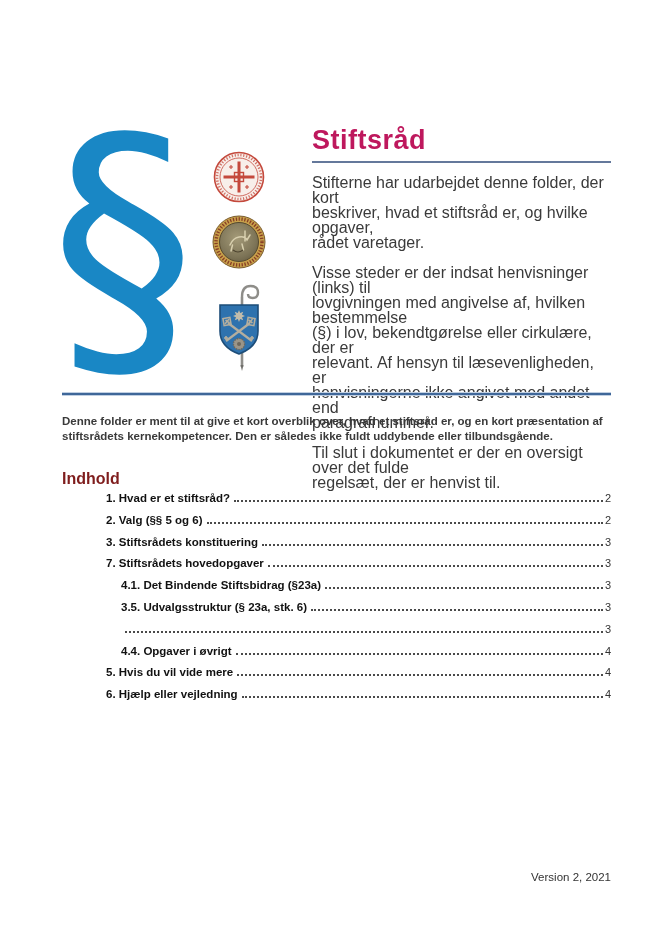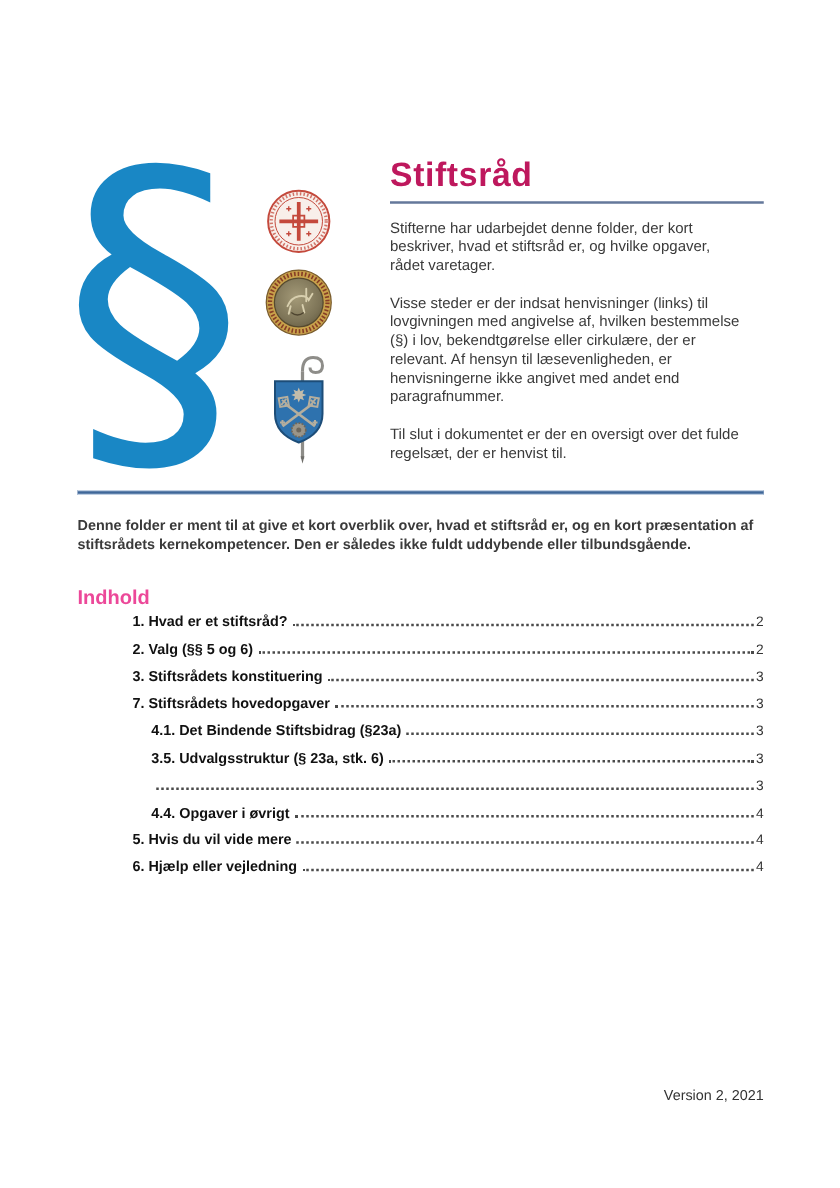--- a/index.html
+++ b/index.html
@@ -27,38 +27,38 @@
   
   .head-col{position:absolute;left:312px;top:124px;width:299px;}
   .doc-title{
     margin:0;text-align:left;
     font-size:27px;font-weight:bold;color:#be185d;
     letter-spacing:0.5px;line-height:32px;
   }
   .title-rule{border-bottom:2px solid #64789b;margin-top:5px;}
   .intro p{
     margin:0 0 15px 0;
-    font-size:12px;line-height:15px;color:#3a3a3a;
+    font-size:16px;line-height:15px;color:#3a3a3a;
     white-space:pre-line;
   }
   .intro{margin-top:12px;}
   
   .divider{
     position:absolute;left:62px;top:392px;width:549px;height:2px;
     background:#3f6799;
     border-top:1px solid #c0cfe2;border-bottom:1px solid #c0cfe2;
   }
   .summary{
     position:absolute;left:62px;top:414px;width:560px;
     font-size:11.5px;line-height:15px;color:#3a3a3a;
     white-space:pre-line;margin:0;font-weight:bold;
   }
   .toc-heading{
     position:absolute;left:62px;top:470px;margin:0;
-    font-size:16px;font-weight:bold;color:#ec4899;
+    font-size:16px;font-weight:bold;color:#7f1d1d;
   }
   .toc-list{position:absolute;left:62px;top:492px;width:549px;}
   .toc-row{display:flex;align-items:baseline;height:21.8px;margin-left:44px;}
   .toc-row.sub{padding-left:15px;text-align:right;}
   .toc-label{
     font-size:11.5px;font-weight:bold;color:#111111;white-space:nowrap;
   }
   .toc-leader{
     flex:1;border-bottom:2px dotted #4a4a4a;
     margin:0 2px 3px 4px;min-width:20px;

